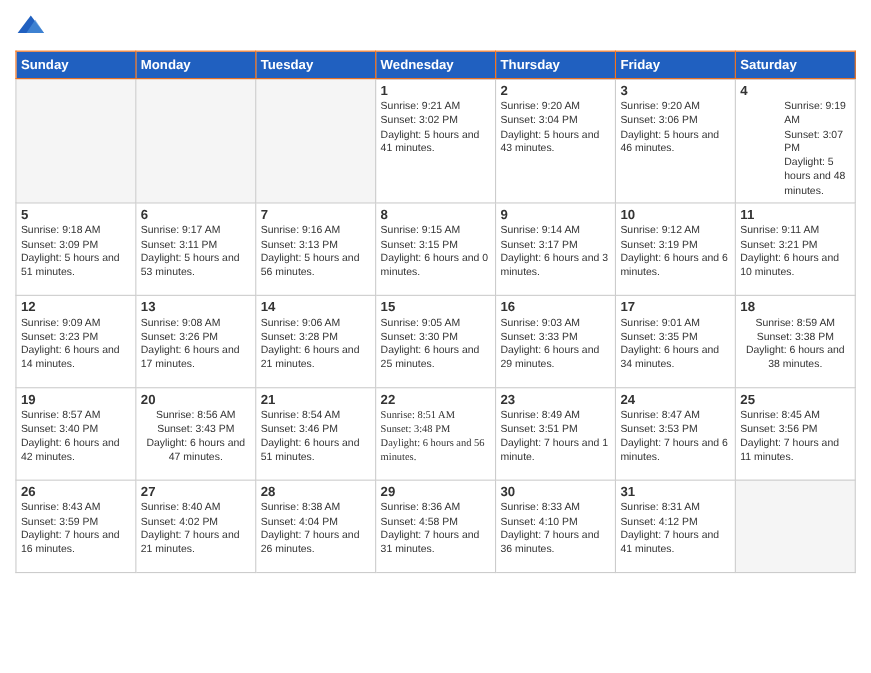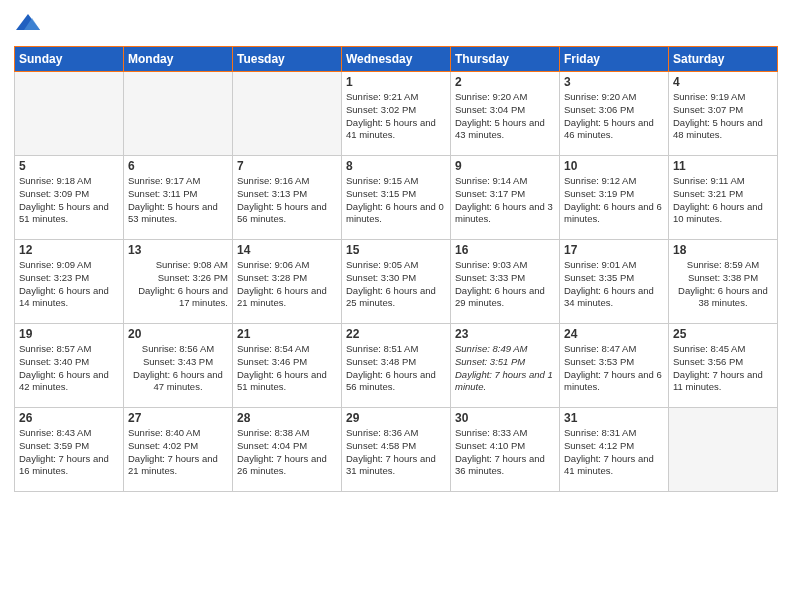--- a/index.html
+++ b/index.html
@@ -147,21 +147,21 @@
 Daylight: 5 hours and 43 minutes.</div>
           </td>
           <td>
             <span class="day-num">3</span>
             <div class="day-info" style="white-space: pre-line;">Sunrise: 9:20 AM
 Sunset: 3:06 PM
 Daylight: 5 hours and 46 minutes.</div>
           </td>
           <td>
             <span class="day-num">4</span>
-            <div class="day-info" style="white-space: pre-line;">Sunrise: 9:19 AM
+            <div class="day-info" style="white-space: pre-line; margin-left: 40px;">Sunrise: 9:19 AM
 Sunset: 3:07 PM
 Daylight: 5 hours and 48 minutes.</div>
           </td>
         </tr>
         <tr>
           <td>
             <span class="day-num">5</span>
             <div class="day-info" style="white-space: pre-line;">Sunrise: 9:18 AM
 Sunset: 3:09 PM
 Daylight: 5 hours and 51 minutes.</div>
@@ -205,21 +205,21 @@
         </tr>
         <tr>
           <td>
             <span class="day-num">12</span>
             <div class="day-info" style="white-space: pre-line;">Sunrise: 9:09 AM
 Sunset: 3:23 PM
 Daylight: 6 hours and 14 minutes.</div>
           </td>
           <td>
             <span class="day-num">13</span>
-            <div class="day-info" style="white-space: pre-line; text-align: right;">Sunrise: 9:08 AM
+            <div class="day-info" style="white-space: pre-line;">Sunrise: 9:08 AM
 Sunset: 3:26 PM
 Daylight: 6 hours and 17 minutes.</div>
           </td>
           <td>
             <span class="day-num">14</span>
             <div class="day-info" style="white-space: pre-line;">Sunrise: 9:06 AM
 Sunset: 3:28 PM
 Daylight: 6 hours and 21 minutes.</div>
           </td>
           <td>
@@ -261,27 +261,27 @@
 Daylight: 6 hours and 47 minutes.</div>
           </td>
           <td>
             <span class="day-num">21</span>
             <div class="day-info" style="white-space: pre-line;">Sunrise: 8:54 AM
 Sunset: 3:46 PM
 Daylight: 6 hours and 51 minutes.</div>
           </td>
           <td>
             <span class="day-num">22</span>
-            <div class="day-info" style="white-space: pre-line;">Sunrise: 8:51 AM
+            <div class="day-info" style="white-space: pre-line; font-family: Liberation Serif, serif;">Sunrise: 8:51 AM
 Sunset: 3:48 PM
 Daylight: 6 hours and 56 minutes.</div>
           </td>
           <td>
             <span class="day-num">23</span>
-            <div class="day-info" style="white-space: pre-line; font-style: italic;">Sunrise: 8:49 AM
+            <div class="day-info" style="white-space: pre-line;">Sunrise: 8:49 AM
 Sunset: 3:51 PM
 Daylight: 7 hours and 1 minute.</div>
           </td>
           <td>
             <span class="day-num">24</span>
             <div class="day-info" style="white-space: pre-line;">Sunrise: 8:47 AM
 Sunset: 3:53 PM
 Daylight: 7 hours and 6 minutes.</div>
           </td>
           <td>

